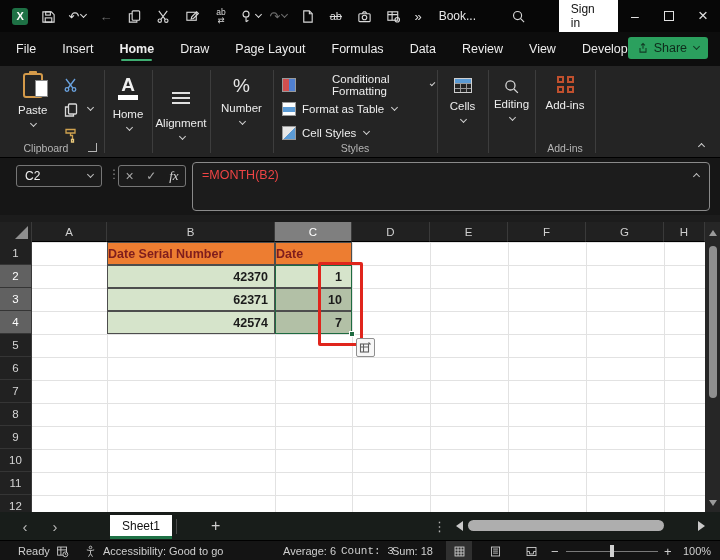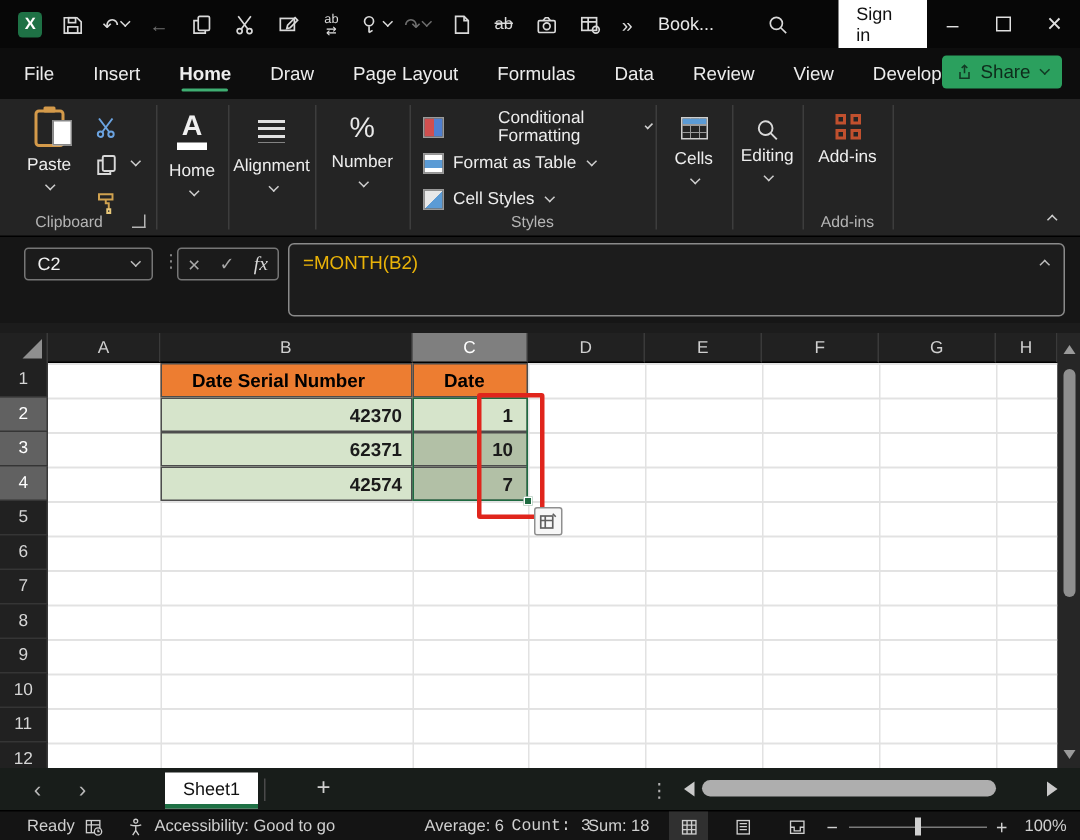--- a/index.html
+++ b/index.html
@@ -55,36 +55,36 @@
   .addinicon span{border:2px solid #c0502e;}
   .collapse-chv{position:absolute;right:16px;bottom:8px;color:#cfcfcf;}
 
   
   .fbar{position:absolute;left:0;top:158px;width:720px;height:57px;background:#161616;}
   .namebox{position:absolute;left:16px;top:7px;width:86px;height:22px;border:1px solid #767676;border-radius:3px;display:flex;align-items:center;padding:0 8px;font-size:12px;color:#f0f0f0;background:#1b1b1b;}
   .namebox .chv{margin-left:auto;border-color:#bdbdbd;}
   .fdots{position:absolute;left:108px;top:9px;color:#8b8b8b;font-size:12px;letter-spacing:0;}
   .fxbox{position:absolute;left:118px;top:7px;width:68px;height:22px;border:1px solid #767676;border-radius:3px;display:flex;align-items:center;justify-content:space-around;background:#1b1b1b;color:#a8a8a8;font-size:12px;}
   .fxbox .fxi{font-style:italic;font-family:"Liberation Serif",serif;font-size:13px;color:#d8d8d8;}
-  .finput{position:absolute;left:192px;top:4px;width:518px;height:49px;border:1px solid #8a8a8a;border-radius:4px;background:#1c1c1c;color:#eab308;font-size:12.5px;padding:5px 9px;}
+  .finput{position:absolute;left:192px;top:4px;width:518px;height:49px;border:1px solid #8a8a8a;border-radius:4px;background:#1c1c1c;color:#ef4444;font-size:12.5px;padding:5px 9px;}
   .fcollapse{position:absolute;right:10px;top:7px;color:#bdbdbd;}
 
   
   .sheet{position:absolute;left:0;top:215px;width:720px;height:297px;background:#1c1c1c;overflow:hidden;}
   .colhdr{position:absolute;top:7px;height:20px;background:#212121;color:#cfcfcf;font-size:11.5px;display:flex;align-items:center;justify-content:center;border-right:1px solid #3a3a3a;border-bottom:1px solid #000;}
   .colhdr.sel{background:#7f7f7f;color:#ffffff;}
   .corner{position:absolute;left:0;top:7px;width:32px;height:20px;background:#212121;border-right:1px solid #3a3a3a;}
   .corner .tri{position:absolute;right:3px;bottom:3px;width:0;height:0;border-left:13px solid transparent;border-bottom:13px solid #8f8f8f;}
   .rowhdrs{position:absolute;left:0;top:27px;width:32px;height:270px;background:#212121;}
   .rowhdr{width:32px;height:23px;display:flex;align-items:center;justify-content:center;font-size:11.5px;color:#d6d6d6;border-bottom:1px solid #353535;border-right:1px solid #3a3a3a;}
   .rowhdr.sel{background:#616161;color:#fff;}
   .gridbody{position:absolute;left:32px;top:27px;width:673px;height:270px;background:#ffffff;background-image:linear-gradient(to bottom,#e2e2e2 1px,transparent 1px);background-size:100% 23px;overflow:hidden;}
   .vline{position:absolute;top:0;width:1px;height:270px;background:#e2e2e2;}
   .cell{position:absolute;height:23px;font-size:12.5px;color:#1b1b1b;display:flex;align-items:center;border:1px solid #4d4d4d;font-weight:bold;}
-  .cell.hdr{background:#ED7D31;color:#000000;font-weight:bold;padding-left:20px;}
+  .cell.hdr{background:#ED7D31;color:#7f1d1d;font-weight:bold;padding-left:0;}
   .cell.green{background:#d6e4cb;justify-content:flex-end;padding-right:6px;}
   .cell.greensel{background:#b2c0a6;justify-content:flex-end;padding-right:9px;}
   .selbox{position:absolute;left:243px;top:23px;width:77px;height:69px;border:1.5px solid #1e6b41;pointer-events:none;}
   .fillhandle{position:absolute;right:-4px;bottom:-4px;width:6px;height:6px;background:#1e6b41;border:1px solid #fff;}
   .redbox{position:absolute;left:286px;top:20px;width:45px;height:84px;border:3.5px solid #e0251c;border-radius:2px;pointer-events:none;}
   .autofill{position:absolute;left:324px;top:96px;width:19px;height:19px;background:#f7f7f7;border:1px solid #8f8f8f;border-radius:2px;display:flex;align-items:center;justify-content:center;}
   .autofill svg{width:13px;height:13px;stroke:#5f5f5f;fill:none;stroke-width:1.1;}
   .vscroll{position:absolute;left:705px;top:7px;width:15px;height:290px;background:#262626;}
   .vthumb{position:absolute;left:3.5px;top:24px;width:8px;height:152px;background:#8f8f8f;border-radius:4px;}
   .tri-up{width:0;height:0;border-left:4px solid transparent;border-right:4px solid transparent;border-bottom:6px solid #9a9a9a;position:absolute;left:3.5px;top:8px;}
@@ -270,21 +270,21 @@
     <div class="rdiv" style="left:104px;"></div>
 
     <div class="rgroup-btn" style="left:104px;width:48px;top:10px;">
       <span class="bigA">A</span>
       <span class="fontbar"></span>
       <span style="margin-top:8px;">Home</span>
       <span class="chv"></span>
     </div>
     <div class="rdiv" style="left:152px;"></div>
 
-    <div class="rgroup-btn" style="left:152px;width:58px;top:14px;">
+    <div class="rgroup-btn" style="left:152px;width:58px;top:26px;">
       <span class="alignicon"></span>
       <span style="margin-top:6px;">Alignment</span>
       <span class="chv"></span>
     </div>
     <div class="rdiv" style="left:210px;"></div>
 
     <div class="rgroup-btn" style="left:210px;width:63px;top:10px;">
       <span class="pcticon">%</span>
       <span style="margin-top:4px;">Number</span>
       <span class="chv"></span>

